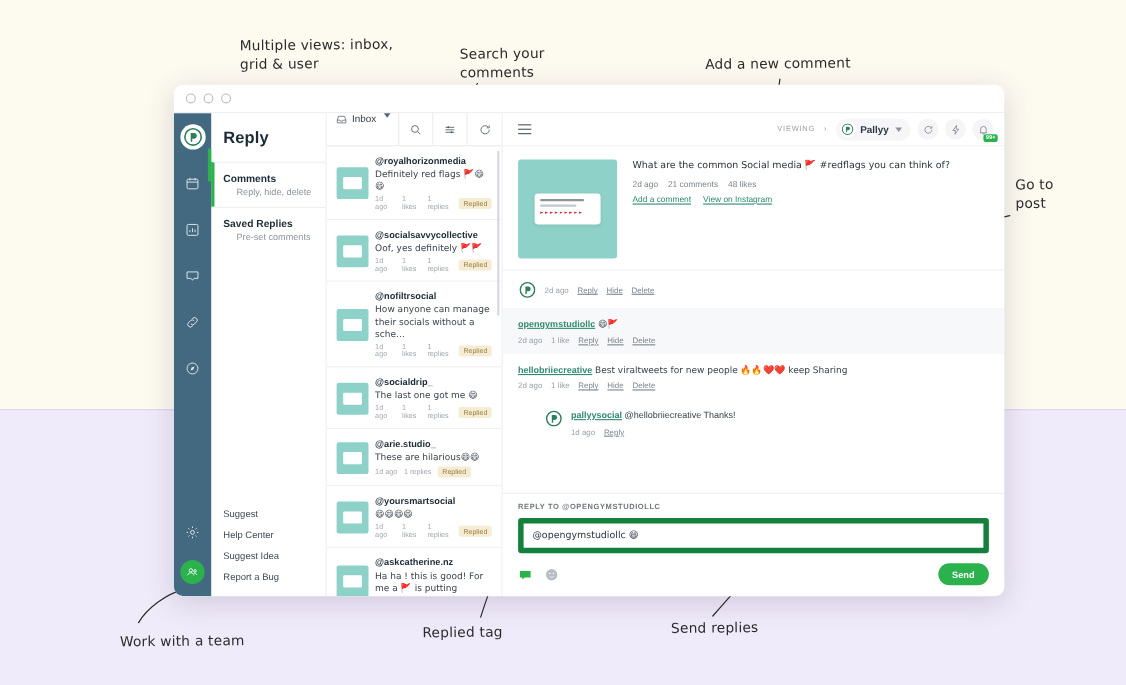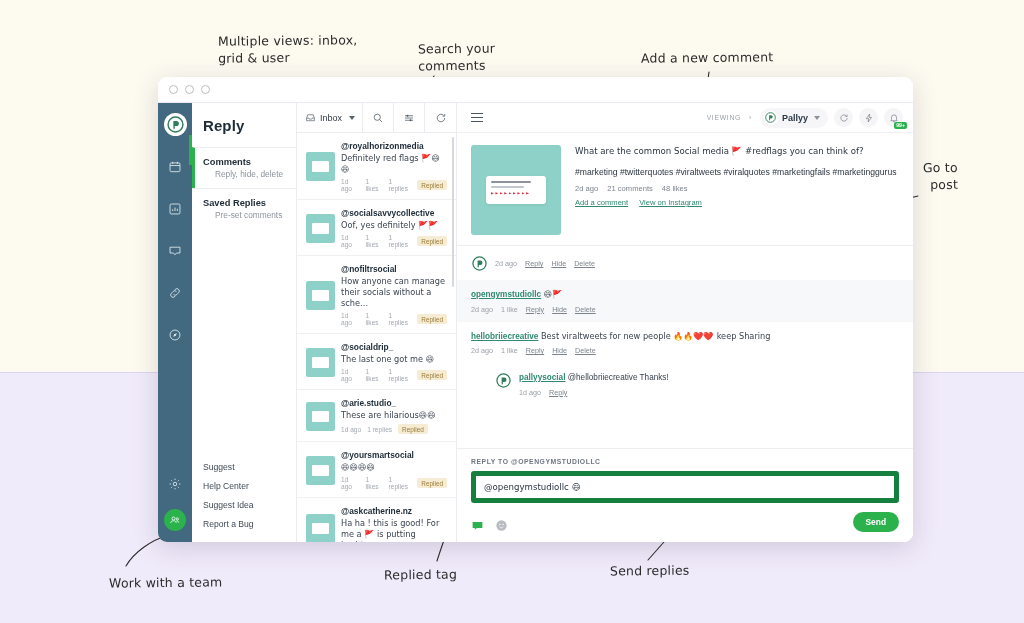--- a/index.html
+++ b/index.html
@@ -58,21 +58,21 @@
   .nav-item.sel { border-left:3px solid #2cb24d; padding-left:8px; }
   .nav-title { font-size:9.3px; font-weight:bold; color:#1d2b36; }
   .nav-sub { font-size:8.3px; color:#8d939c; margin-top:2px;padding-left:12px; }
   .nav-spacer { flex:1; }
   .nav-link { font-size:8.6px; color:#3f4a55; padding:4.5px 0 4.5px 11px; cursor:pointer; }
   .nav-bottom { padding-bottom:9px; }
 
   
   .list { width:160px; background:#fff; border-right:1px solid #ececf0; display:flex; flex-direction:column; flex:0 0 160px; }
   .list-toolbar { display:flex; height:30px; border-bottom:1px solid #ececf0; align-items:stretch; }
-  .tb-inbox { flex:1; display:flex; align-items:center; gap:4px; padding-left:8px; border-right:1px solid #ececf0; cursor:pointer; }
+  .tb-inbox { flex:1; display:flex; align-items:flex-start; gap:4px; padding-left:8px; border-right:1px solid #ececf0; cursor:pointer; }
   .tb-inbox svg { width:11px; height:11px; stroke:#4a5560; fill:none; stroke-width:1.4; }
   .tb-inbox span { font-size:9px; color:#323b45; }
   .tb-caret { margin-left:auto; margin-right:7px; width:0;height:0; border-left:3.2px solid transparent; border-right:3.2px solid transparent; border-top:4px solid #5a6470; }
   .tb-btn { width:31px; display:flex; align-items:center; justify-content:center; border-right:1px solid #ececf0; cursor:pointer; }
   .tb-btn:last-child { border-right:none; }
   .tb-btn svg { width:12px; height:12px; stroke:#4a5560; fill:none; stroke-width:1.5; }
 
   .list-scroll { flex:1; overflow:hidden; position:relative; }
   .cmt { display:flex; gap:6px; padding:8px 9px 7px 9px; border-bottom:1px solid #f0f0f4; cursor:pointer;align-items:center; }
   .cmt-thumb { width:29px; height:29px; flex:0 0 29px; background:#8ed1c8; border-radius:2px; display:flex; align-items:center; justify-content:center; }
@@ -124,21 +124,21 @@
   .c-user { font-size:8.2px; font-weight:bold; color:#2f8a6f; text-decoration:underline; cursor:pointer; }
   .c-text { font-size:8.2px; color:#39424d; line-height:11.5px; }
   .c-acts { display:flex; gap:8px; margin-top:4px; align-items:center; }
   .c-acts span { font-size:7.2px; color:#9aa0a8; }
   .c-acts a { font-size:7.2px; color:#7b848d; text-decoration:underline; cursor:pointer; }
   .c-indent { margin-left:24px; }
 
   .reply-box { border-top:1px solid #eeeef2; padding:9px 14px 10px 14px; background:#fff; }
   .reply-label { font-size:6.8px; font-weight:bold; color:#6f7681; letter-spacing:.55px; }
   .reply-input { margin-top:6px; border:5px solid #15803d; border-radius:3px; padding:6px 8px; font-size:8.6px; color:#2b3540; cursor:text; }
-  .reply-foot { display:flex; align-items:flex-end; gap:11px; margin-top:9px; }
+  .reply-foot { display:flex; align-items:center; gap:11px; margin-top:9px; }
   .rf-ico { width:13px; height:13px; display:flex; align-items:center; justify-content:center; cursor:pointer; }
   .rf-ico svg { width:13px; height:13px; }
   .send { margin-left:auto; background:#2cb24d; color:#fff; font-size:8.4px; font-weight:bold; border:none; border-radius:11px; padding:5px 13px; cursor:pointer; font-family:inherit; }
   .emoji { font-family:"DejaVu Sans", sans-serif; }
 </style>
 </head>
 <body>
 
 <div class="bg-top"></div>
 <div class="bg-bottom"></div>
@@ -153,21 +153,21 @@
     <path d="M437,561 C441,548 446,535 450,522"></path>
     <path d="M648,560 C664,542 680,524 690,512"></path>
   </g>
 </svg>
 
 <div class="anno" style="left:218px; top:32px;">Multiple views: inbox,
 grid &amp; user</div>
 <div class="anno" style="left:418px; top:40px;">Search your
 comments</div>
 <div class="anno" style="left:641px; top:49px;">Add a new comment</div>
-<div class="anno" style="left:923px; top:159px;text-align:right;">Go to
+<div class="anno" style="left:923px; top:159px;">Go to
 post</div>
 <div class="anno" style="left:109px; top:574px;">Work with a team</div>
 <div class="anno" style="left:384px; top:566px;">Replied tag</div>
 <div class="anno" style="left:610px; top:562px;">Send replies</div>
 
 <div class="window">
 
   <div class="titlebar">
     <span class="dot"></span>
     <span class="dot"></span>
@@ -442,21 +442,20 @@
                 <i></i>
                 <i></i>
                 <i></i>
                 <i></i>
                 <i></i>
               </div>
           </div>
         </div>
         <div class="post-body">
           <div class="post-cap emoji">What are the common Social media 🚩 #redflags you can think of?</div>
-          <div class="post-tags">#marketing #twitterquotes #viraltweets #viralquotes #marketingfails #marketinggurus</div>
           <div class="post-stats">
             <span>2d ago</span>
             <span>21 comments</span>
             <span>48 likes</span>
           </div>
           <div class="post-links">
             <a>Add a comment</a>
             <a>View on Instagram</a>
           </div>
         </div>

